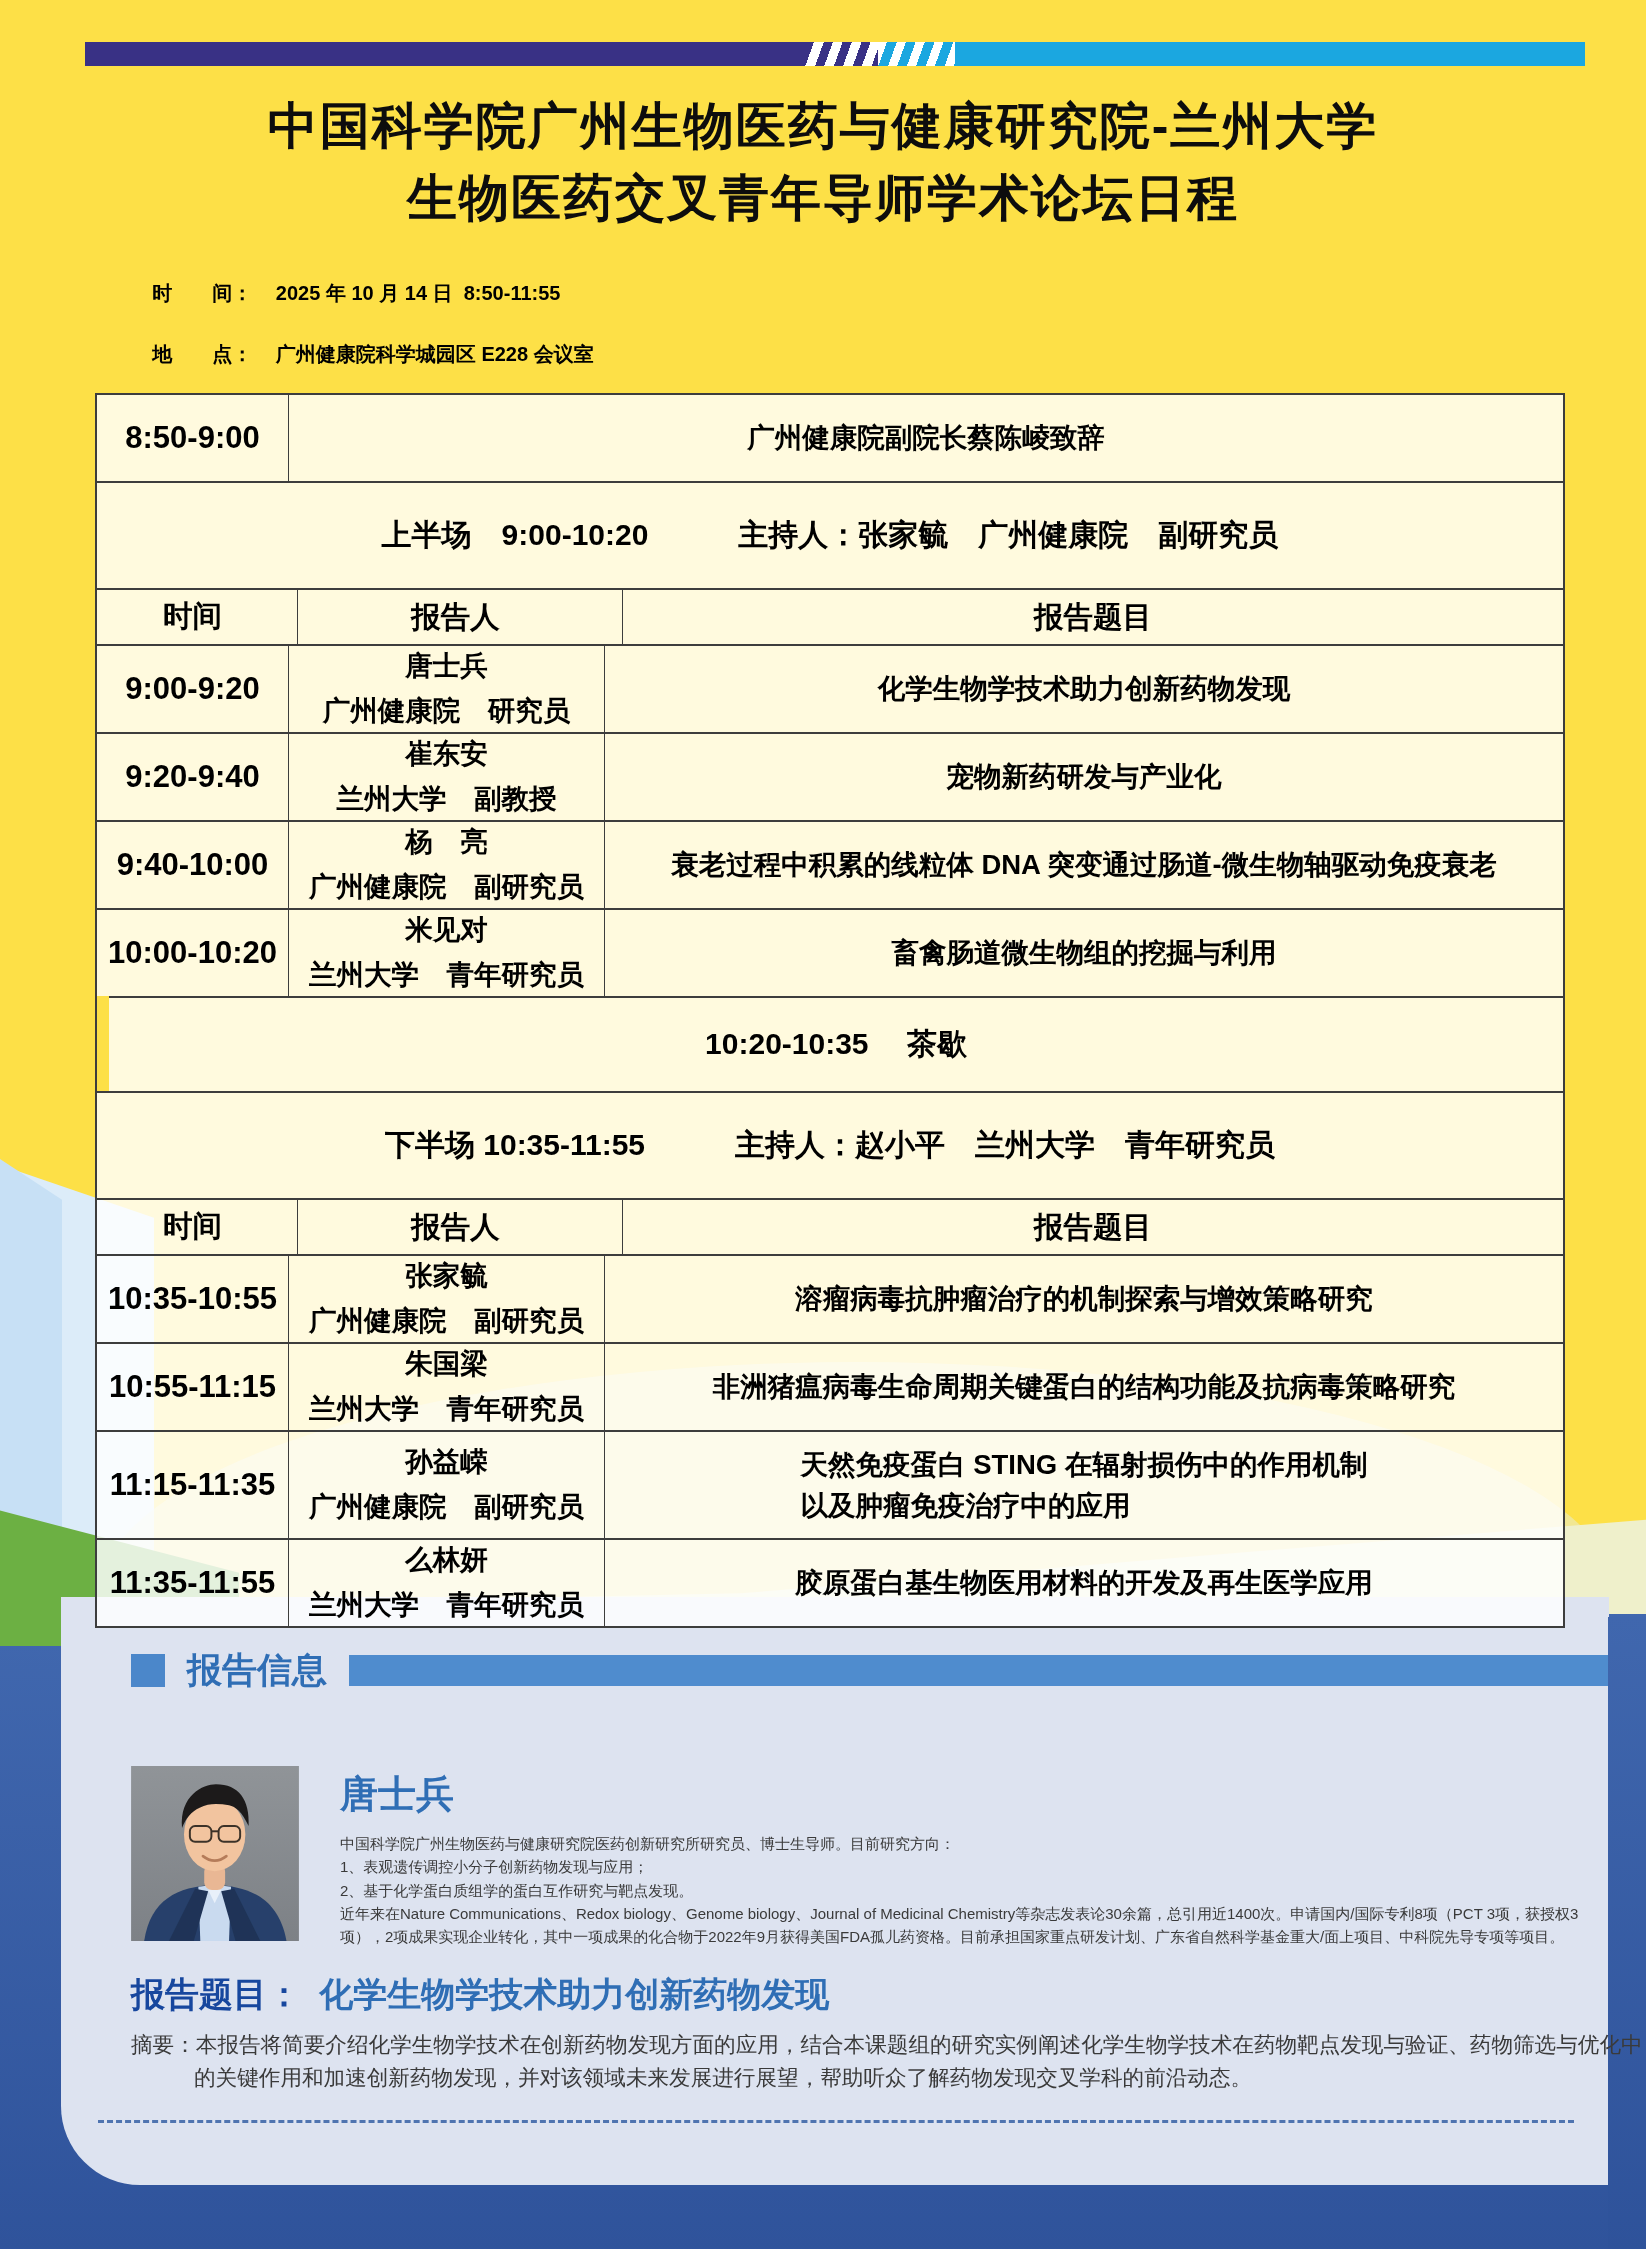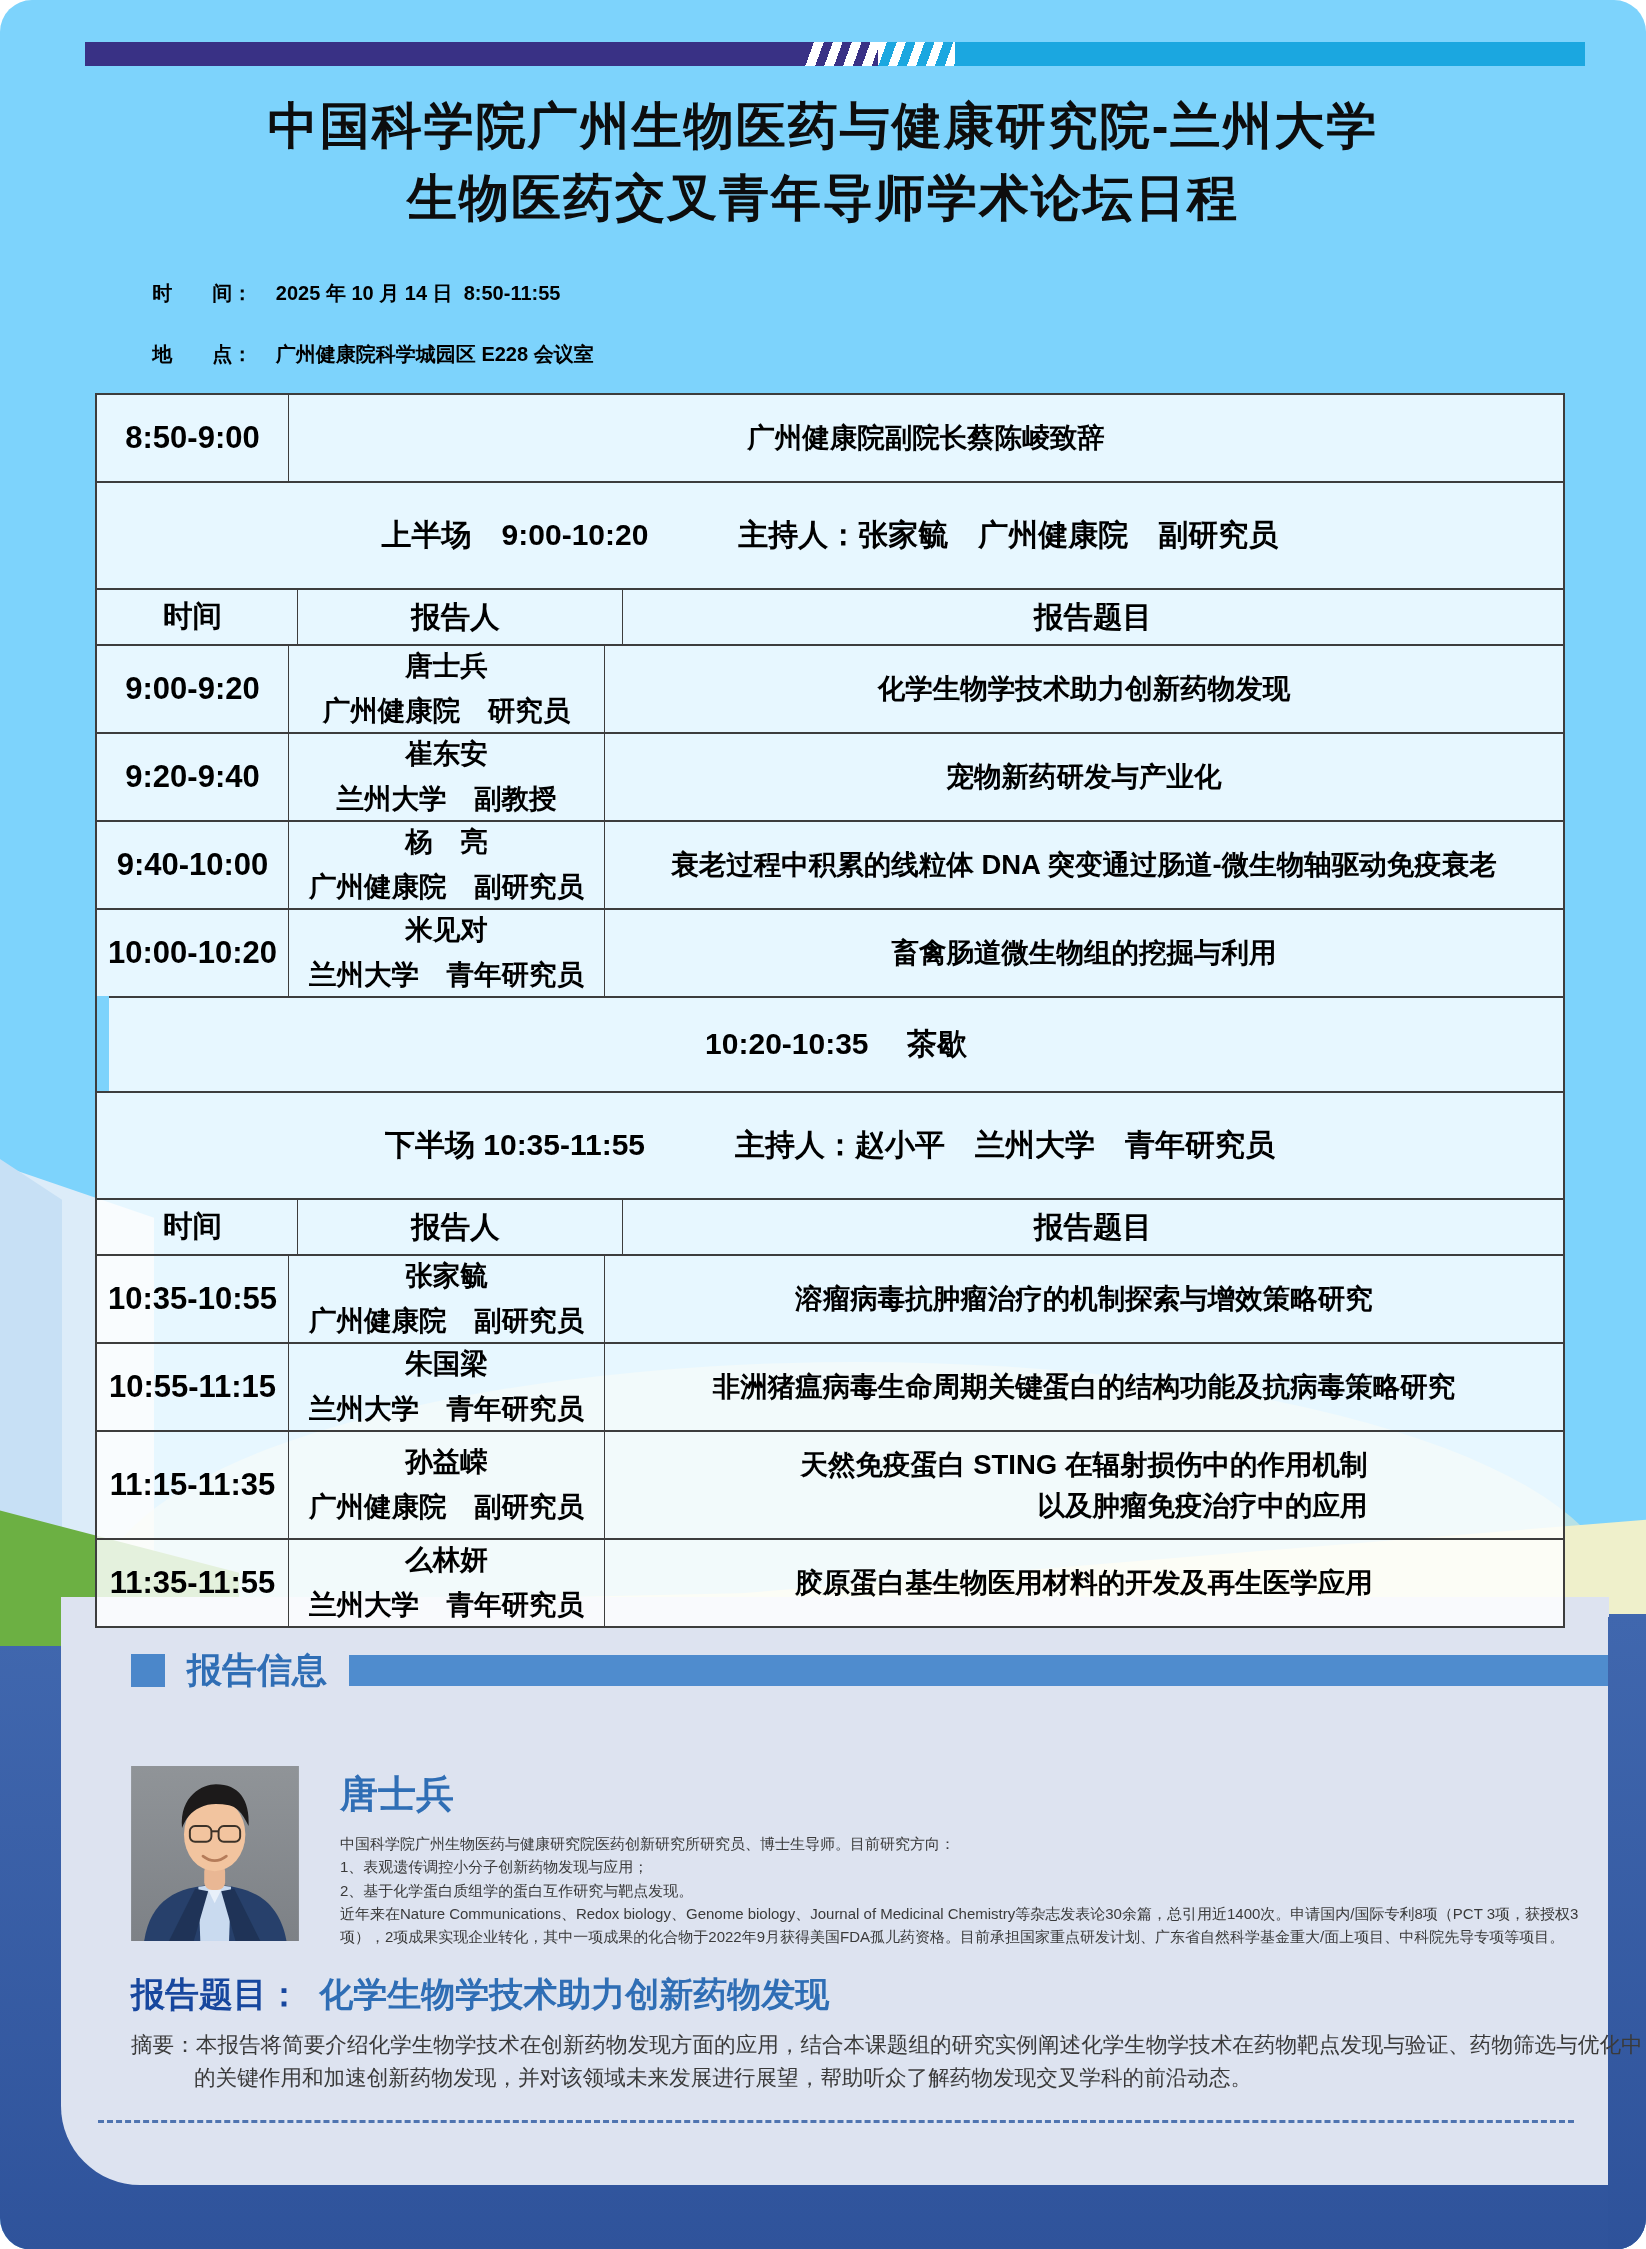--- a/index.html
+++ b/index.html
@@ -1,17 +1,17 @@
 <!DOCTYPE html>
 <html style="font-size:10.5px"><head>
 <meta charset="utf-8">
 <style>
   html,body{margin:0;padding:0;}
   body{font-family:"Liberation Sans",sans-serif;background:#ffffff;}
-  .page{position:relative;width:1646px;height:2250px;background:#7dd3fc;overflow:hidden;border-radius:32px;}
+  .page{position:relative;width:1646px;height:2250px;background:#fde047;overflow:hidden;}
 
   
   .deco{position:absolute;}
   .deco-blue-wide{left:0;top:1165px;width:154px;height:439px;background:#dcecf9;
     clip-path:polygon(0 0,100% 12%,100% 94%,0 100%);z-index:1;}
   .deco-blue-edge{left:0;top:1159px;width:62px;height:452px;background:#c7e0f5;
     clip-path:polygon(0 0,100% 9%,100% 100%,0 100%);z-index:2;}
   .deco-green-ellipse{left:98px;top:1362px;width:1519px;height:471px;background:#e7edd2;
     border-radius:50%;opacity:.55;z-index:1;}
   .deco-cream{left:0;top:1499px;width:1646px;height:115px;background:#eff0cb;
@@ -40,21 +40,21 @@
   .meta{position:absolute;left:130px;font-size:20px;font-weight:700;color:#000;z-index:10;white-space:pre;}
   .meta .v{margin-left:23.6px;}
   .meta.m1{top:257px;}
   .meta.m2{top:318px;}
 
   
   .table{position:absolute;left:95px;top:393px;width:1466px;z-index:10;
     border:2px solid #3d3d3d;border-bottom:2.6px solid #3d3d3d;}
   .trow{display:flex;border-top:2px solid #3d3d3d;background:rgba(255,255,255,.82);}
   .trow:first-child{border-top:none;}
-  .cell{display:flex;align-items:center;justify-content:center;text-align:right;
+  .cell{display:flex;align-items:center;justify-content:center;text-align:left;
     font-weight:700;color:#000;padding:2.6px 6.5px;box-sizing:border-box;}
   .c-time{width:191px;font-size:31px;flex:none;}
   .c-spk{width:316px;flex:none;border-left:1.3px solid #3d3d3d;flex-direction:column;
     font-size:27.5px;line-height:1.62;justify-content:center;}
   .c-title{flex:1;border-left:1.3px solid #3d3d3d;font-size:27.5px;line-height:1.5;}
   .c-wide{flex:1;font-size:30px;}
   .row-full{height:86px;}
   .row-session{height:105px;}
   .row-colhead{height:54px;gap:9px;}
   .row-colhead .cell{font-size:29.5px;}

